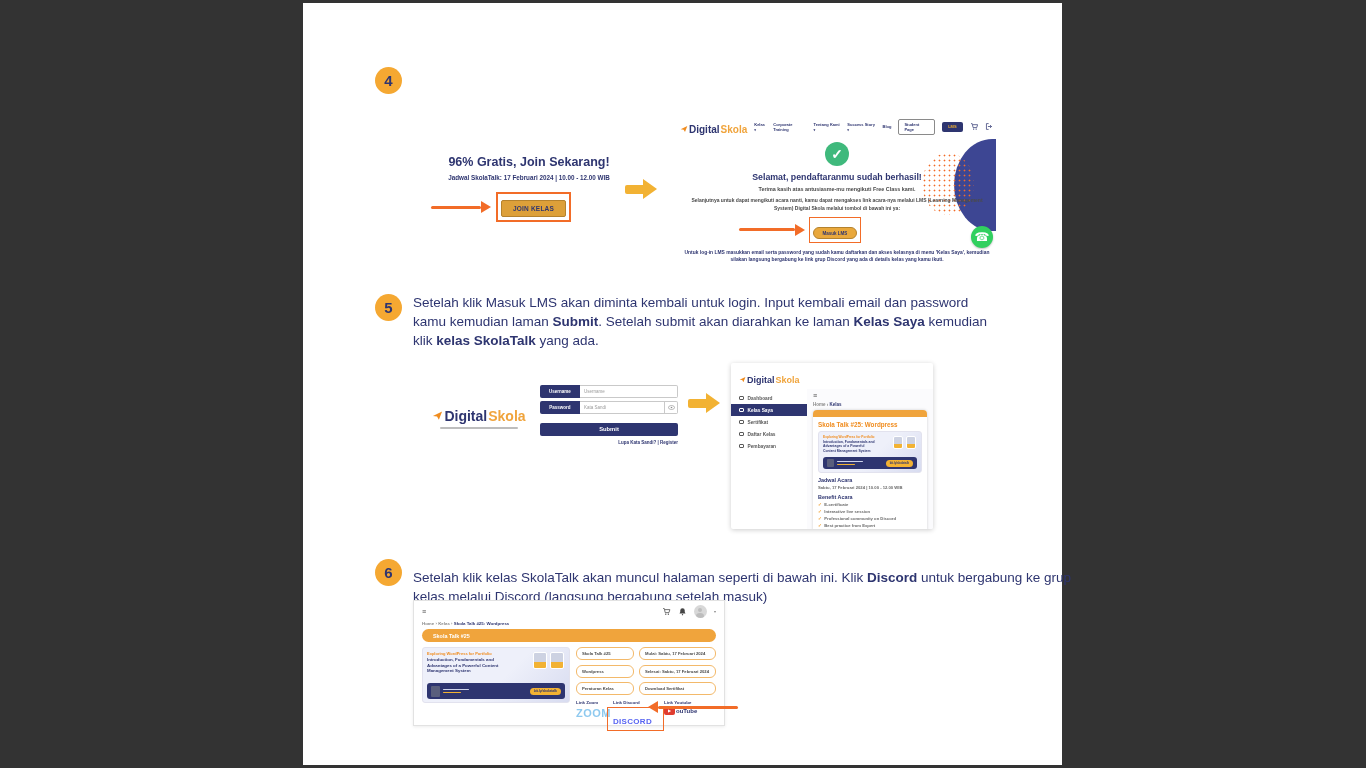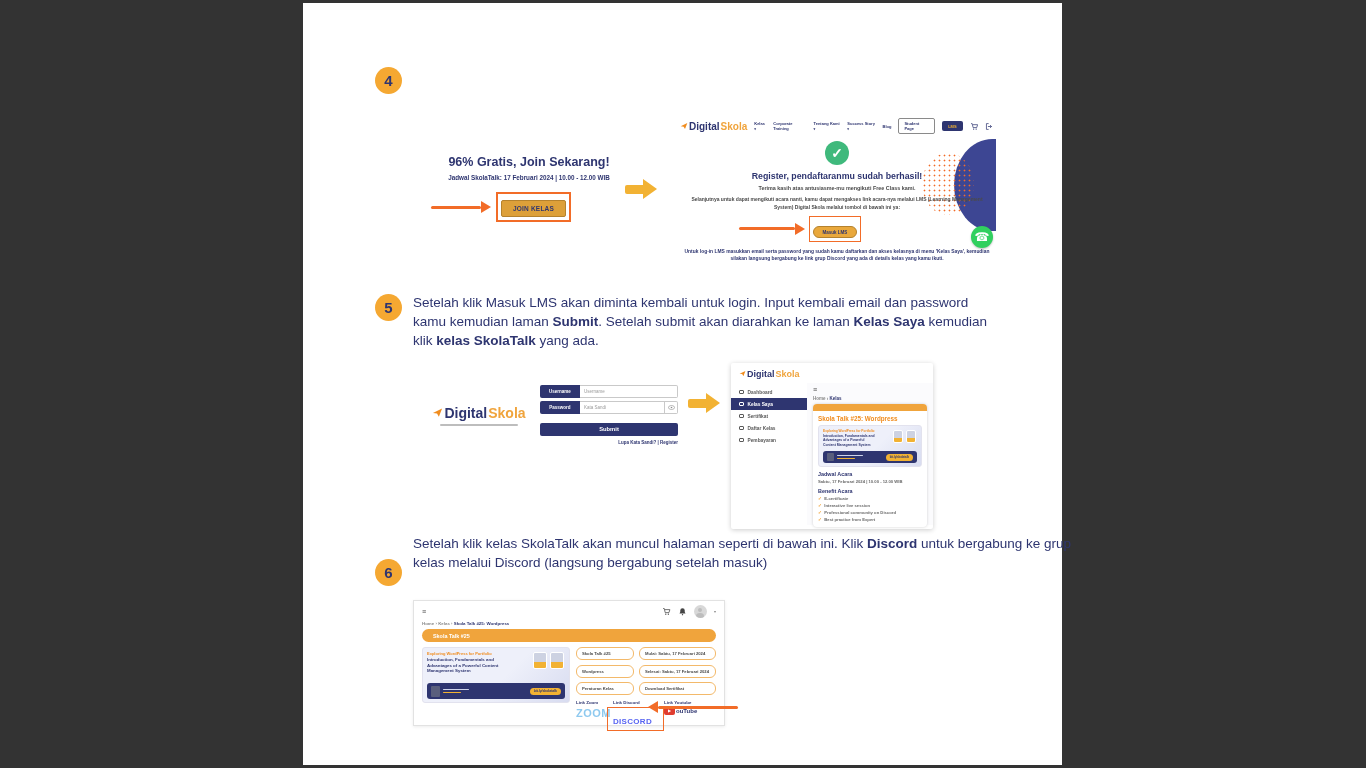--- a/index.html
+++ b/index.html
@@ -33,21 +33,21 @@
   .join-schedule { font-size:6.3px; font-weight:700; color:#2e3570; margin-top:5px; }
   .join-row { margin-top:11px; display:flex; align-items:center; justify-content:flex-start; gap:5px; }
   .btn-outline { border:2px solid #f26c28; padding:3px; }
   .btn-amber { background:#dda039; border:1px solid #b5822d; border-radius:2px; color:#2e3570;
     font-weight:800; font-size:6.5px; padding:4px 11px; letter-spacing:.2px; }
 
   
   .site-panel { left:375px; top:112px; width:318px; height:150px; background:#fff; }
   .site-header { display:flex; align-items:center; gap:7px; padding:3px 2px; }
   .brand { display:flex; align-items:baseline; gap:1px; font-weight:800; white-space:nowrap; }
-  .brand .b1 { color:#2e3570; } .brand .b2 { color:#f0a43c; }
+  .brand .b1 { color:#2e3570; } .brand .b2 { color:#f0a43c;margin-top:6px; }
   .plane { display:inline-block; }
   .site-nav { display:flex; gap:6px; font-size:4px; font-weight:700; color:#2e3570; align-items:center; }
   .nav-caret { font-size:3.5px; color:#2e3570; }
   .btn-student { border:0.6px solid #8a8a8a; border-radius:2px; font-size:4px; font-weight:700; color:#2e3570; padding:2px 5px; background:#fff; }
   .btn-lms { background:#2e3570; color:#f2b233; border-radius:2px; font-size:4px; font-weight:800; padding:2.5px 6px; }
   .hicon { width:9px; height:9px; }
   .success-wrap { width:100%; text-align:center; position:relative; margin-top:4px; }
   .check-circle { width:24px; height:24px; border-radius:50%; background:#3fb97c; color:#fff;
     font-size:14px; font-weight:bold; display:flex; align-items:center; justify-content:center; margin:0 auto; }
   .succ-title { font-size:8.8px; font-weight:800; color:#2e3570; margin-top:6px; }
@@ -206,21 +206,21 @@
       <svg class="hicon" viewBox="0 0 24 24">
           <path d="M10 4H4v16h6M14 8l4 4-4 4M8 12h10" fill="none" stroke="#2e3570" stroke-width="2"></path>
         </svg>
     </div>
     <div class="decor-navy"></div>
     <div class="decor-dots"></div>
     <div class="success-wrap">
       <div class="check-circle">
           <span>✓</span>
         </div>
-      <div class="succ-title">Register, pendaftaranmu sudah berhasil!</div>
+      <div class="succ-title">Selamat, pendaftaranmu sudah berhasil!</div>
       <div class="succ-l1">Terima kasih atas antusiasme-mu mengikuti Free Class kami.</div>
       <div class="succ-l2">Selanjutnya untuk dapat mengikuti acara nanti, kamu dapat mengakses link acara-nya melalui LMS (Learning Management System) Digital Skola melalui tombol di bawah ini ya:</div>
       <div class="masuk-row">
         <span class="arrow-r" style="width:66px;">
             <span class="shaft" style="flex:1;"></span>
             <span class="head"></span>
           </span>
         <span class="masuk-box">
           <span class="masuk-btn" style="display:inline-block;">Masuk LMS</span>
         </span>
@@ -357,21 +357,21 @@
               </div>
           </div>
         </div>
       </div>
     </div>
   </div>
 
   <div class="abs step-badge" style="left:72px; top:556px;">
     <span>6</span>
   </div>
-  <div class="abs step-text" style="left:110px; top:531px; width:660px;">
+  <div class="abs step-text" style="left:110px; top:565px; width:660px;">
     <span>Setelah klik kelas SkolaTalk akan muncul halaman seperti di bawah ini. Klik </span><b>Discord</b><span> untuk bergabung ke grup kelas melalui Discord (langsung bergabung setelah masuk)</span>
   </div>
 
   <div class="abs course-panel">
     <div class="cp-topbar">
       <span class="dm-burger">≡</span>
       <span class="cp-right">
         <svg width="9" height="9" viewBox="0 0 24 24">
             <path d="M3 4h3l2.5 11h10l2.5-8H8" fill="none" stroke="#444" stroke-width="2"></path>
             <circle cx="10" cy="19" r="1.8" fill="#444"></circle>

